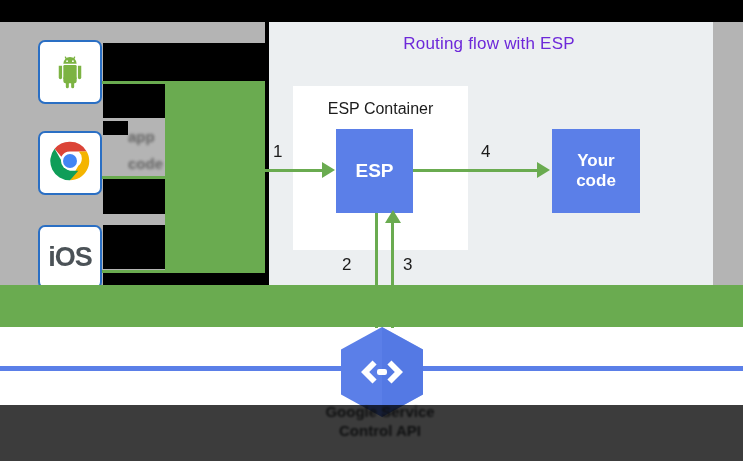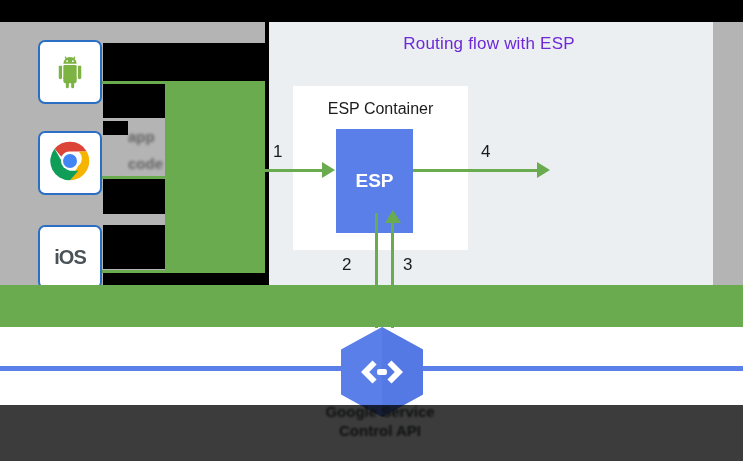--- a/index.html
+++ b/index.html
@@ -56,21 +56,21 @@
   #your-container { left: 508px; top: 86px; width: 180px; height: 147px; }
 
   .blue-box {
     position: absolute;
     background: #5b7fe8;
     color: #ffffff;
     display: flex; align-items: center; justify-content: center;
     text-align: center;
     line-height: 1.15;
   }
-  #esp-box  { left: 336px; top: 129px; width: 77px; height: 104px;
+  #esp-box  { left: 336px; top: 129px; width: 77px; height: 84px;
               font-size: 19px; font-weight: bold; }
   #your-code-box { left: 552px; top: 129px; width: 88px; height: 84px;
               font-size: 17px; font-weight: bold; }
 
   
   .gateway-bar {
     position: absolute; left: 165px; top: 81px; width: 100px; height: 210px;
     background: #6aab50;
   }
 
@@ -100,21 +100,21 @@
     background: #ffffff;
     border: 2px solid #2a6fc4;
     border-radius: 7px;
     box-sizing: border-box;
     display: flex; align-items: center; justify-content: center;
   }
   #tile-android { left: 38px; top: 40px; }
   #tile-chrome  { left: 38px; top: 131px; }
   #tile-ios     { left: 38px; top: 225px; }
   .ios-text {
-    font-size: 20px; font-weight: bold; color: #4b5257; letter-spacing: -1px;
+    font-size: 27px; font-weight: bold; color: #4b5257; letter-spacing: -1px;
   }
 
   
   .arrow-line  { position: absolute; background: #6aab50; }
   .arrow-head  { position: absolute; width: 0; height: 0; }
   .head-right  { border-top: 8px solid transparent; border-bottom: 8px solid transparent;
                  border-left: 13px solid #6aab50; }
   .head-up     { border-left: 8px solid transparent; border-right: 8px solid transparent;
                  border-bottom: 13px solid #6aab50; }
   .step-num {
@@ -215,20 +215,26 @@
     <span class="ios-text">iOS</span>
   </div>
 
   <div class="container-box" id="esp-container">
     <div class="container-label">ESP Container</div>
   </div>
   <div class="blue-box" id="esp-box">
     <span>ESP</span>
   </div>
 
+  <div class="blue-box" id="your-code-box">
+    <span>
+      <span>Your</span><br>
+      <span>code</span>
+    </span>
+  </div>
 
   <div class="arrow-line" style="left:265px; top:169px; width:58px; height:3px;"></div>
   <div class="arrow-head head-right" style="left:322px; top:162px;"></div>
   <div class="step-num" style="left:273px; top:142px;">1</div>
 
   <div class="arrow-line" style="left:413px; top:169px; width:125px; height:3px;"></div>
   <div class="arrow-head head-right" style="left:537px; top:162px;"></div>
   <div class="step-num" style="left:481px; top:142px;">4</div>
 
   <div class="arrow-line" style="left:375px; top:213px; width:3px; height:115px;"></div>

